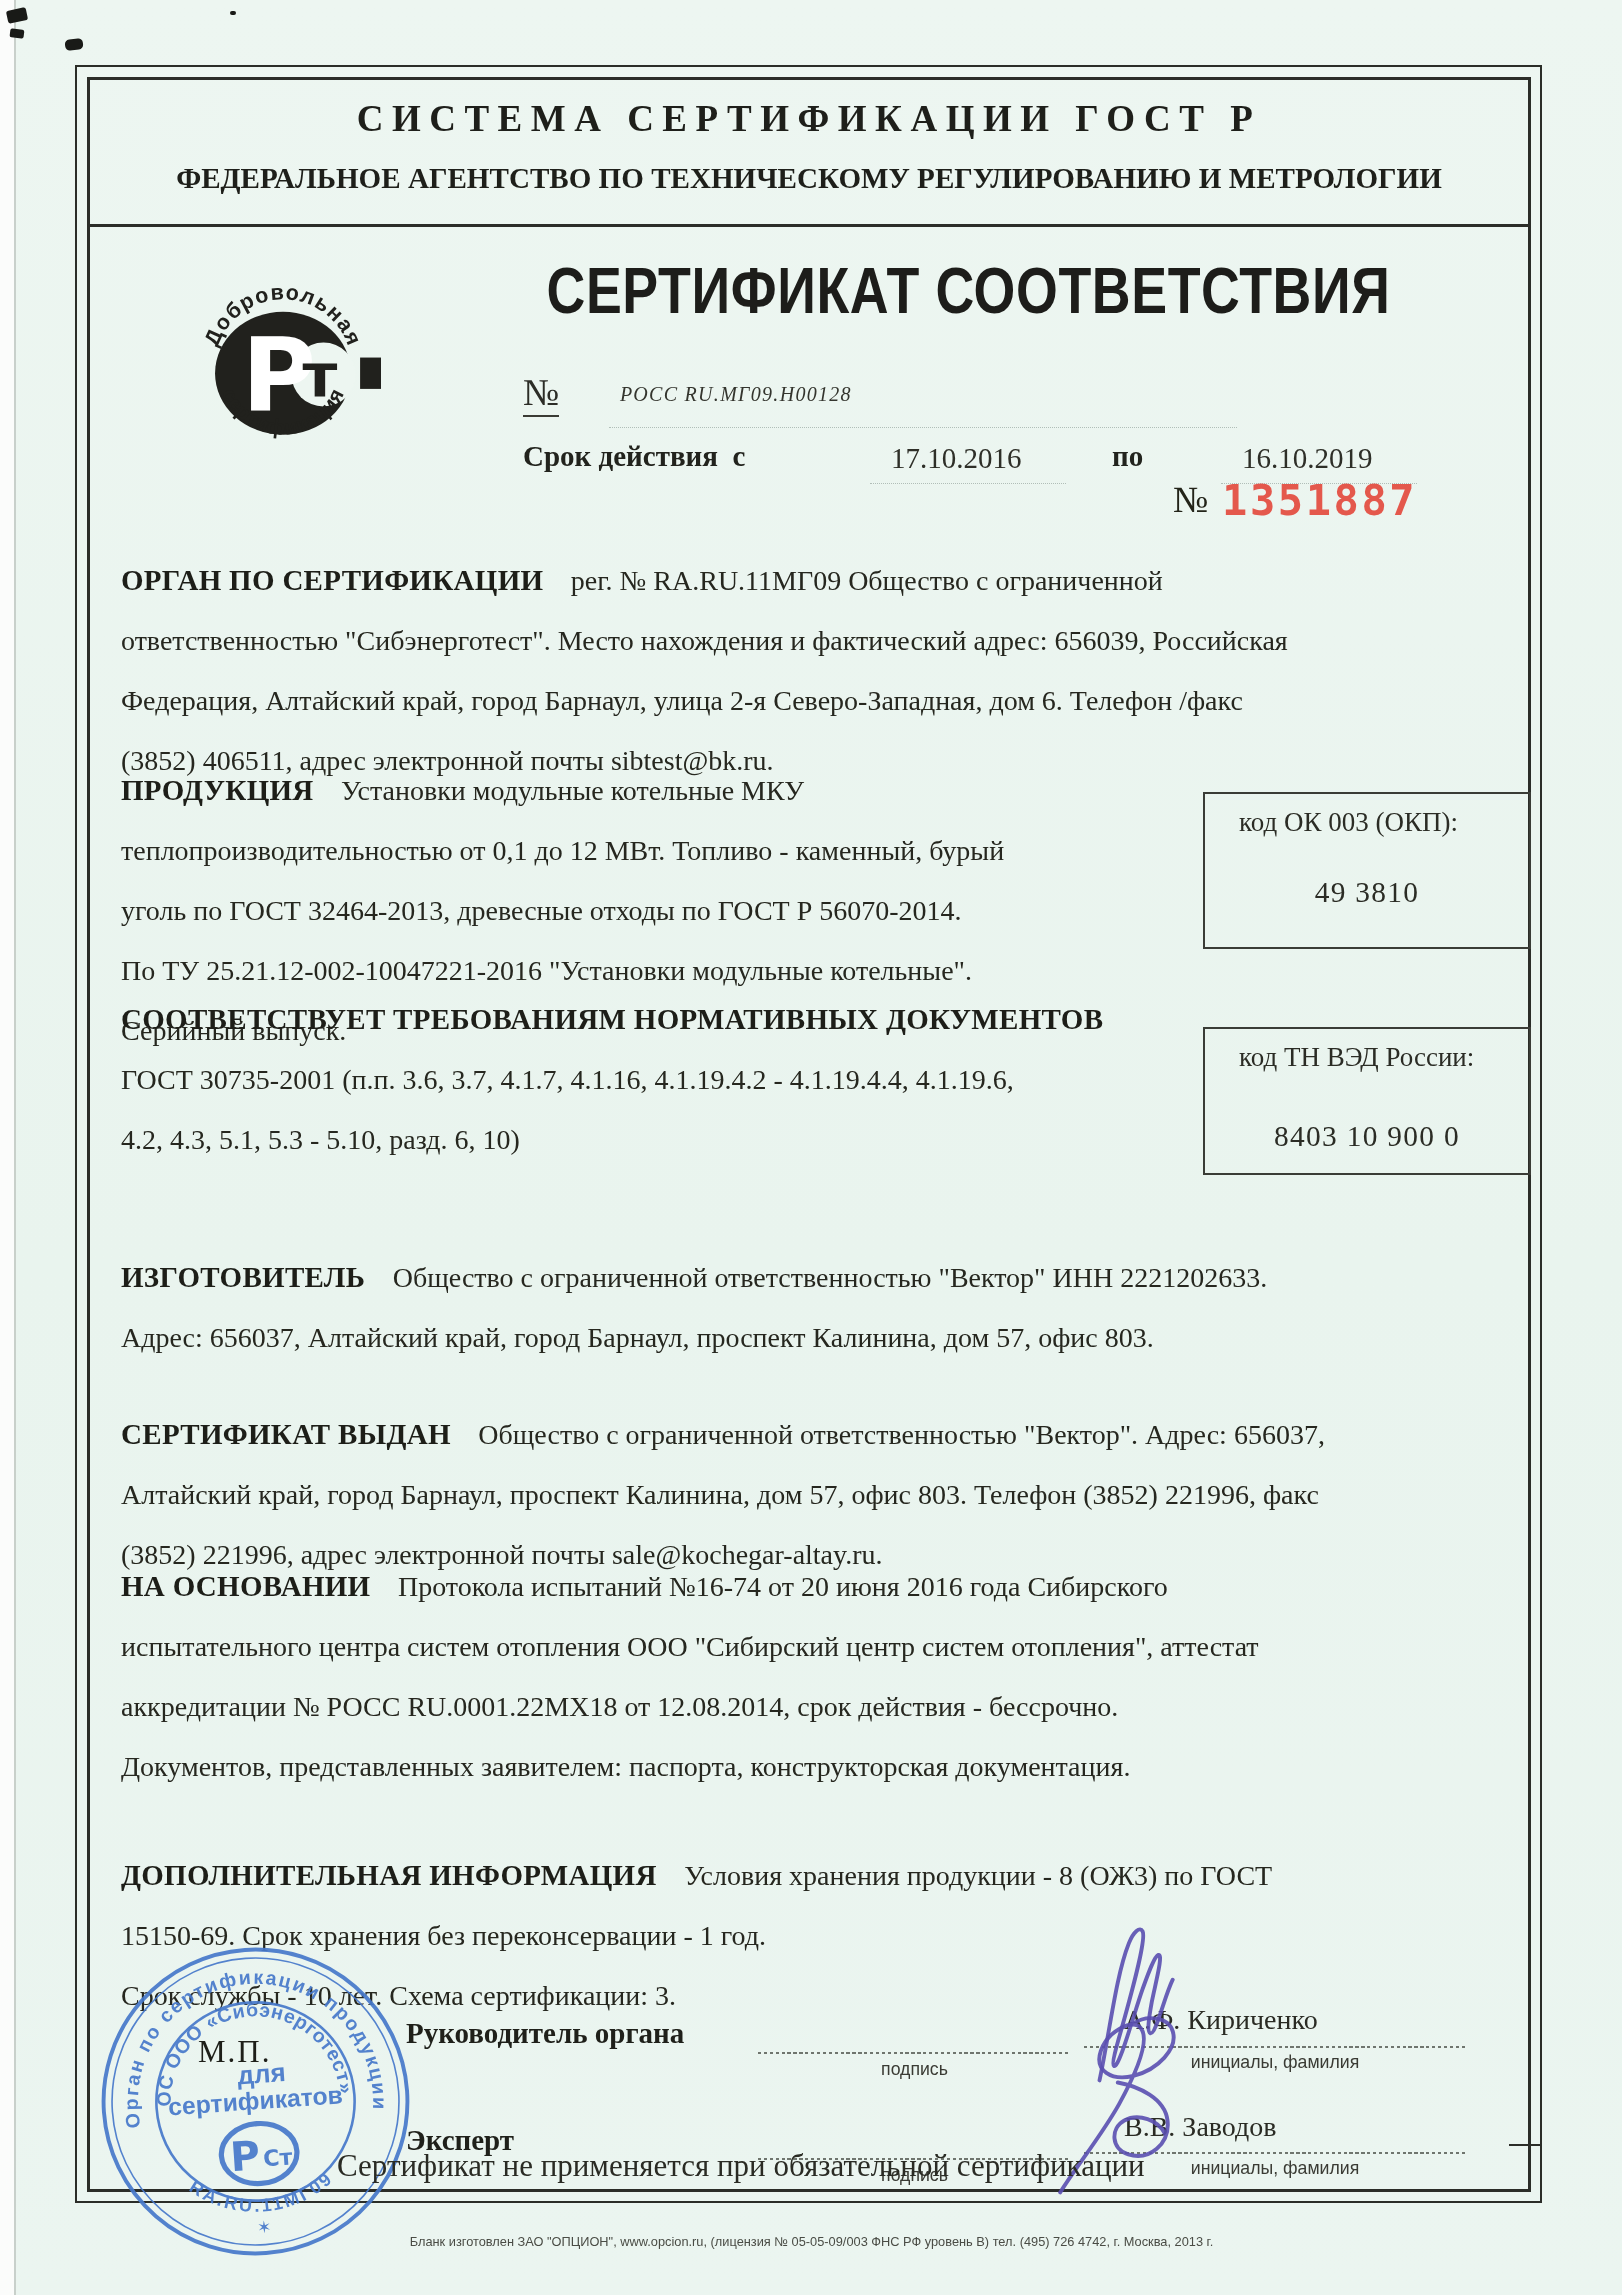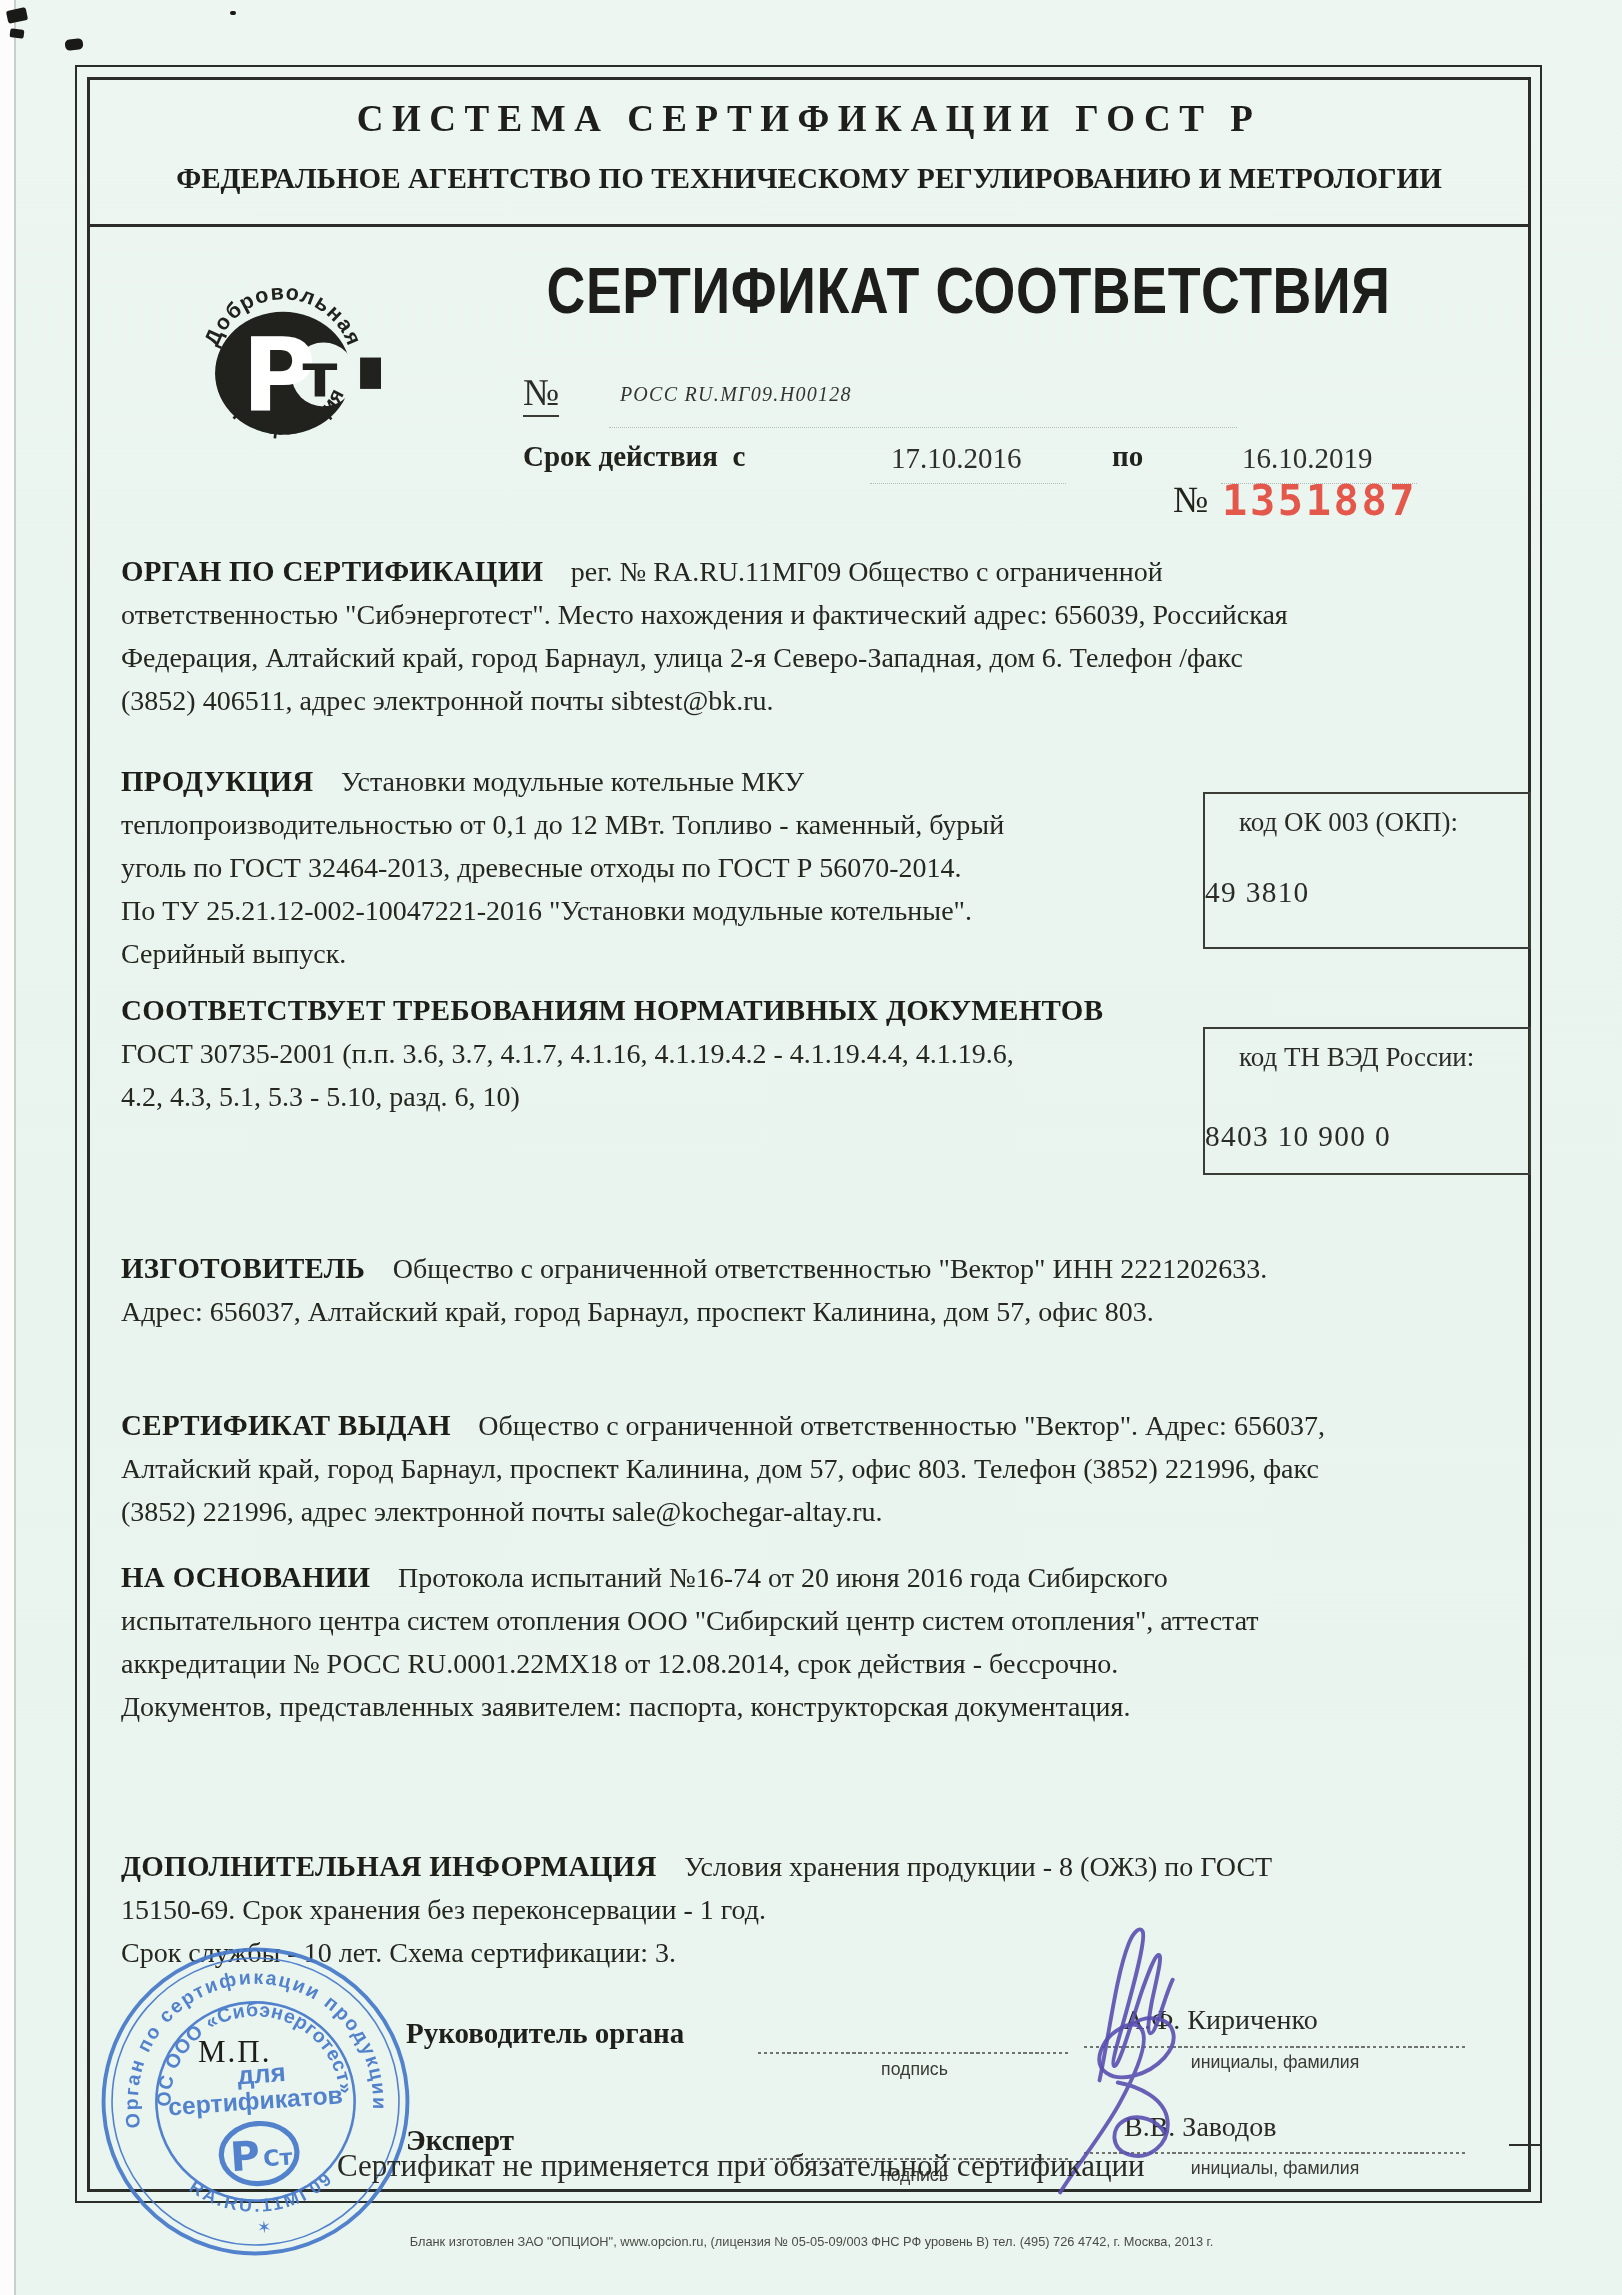--- a/index.html
+++ b/index.html
@@ -34,27 +34,27 @@
   .date-from { position:absolute; left:891px; top:442px; font-size:29px; color:#2e2f28; }
   .to-label  { position:absolute; left:1112px; top:440px; font-size:29px; font-weight:bold; color:#22231d; }
   .date-to   { position:absolute; left:1242px; top:442px; font-size:29px; color:#2e2f28; }
   .date-line1 { position:absolute; left:870px; top:483px; width:196px; border-bottom:1.3px dotted rgba(70,90,80,.35); }
   .date-line2 { position:absolute; left:1221px; top:483px; width:196px; border-bottom:1.3px dotted rgba(70,90,80,.35); }
 
   .blank-no-label { position:absolute; left:1173px; top:478px; font-size:37px; color:#232419; }
   .blank-number  { position:absolute; left:1222px; top:476px; font-family:"DejaVu Sans Mono", monospace;
                    font-size:42px; font-weight:bold; letter-spacing:2.6px; color:#e4584c; }
 
-  .sect { position:absolute; left:121px; font-size:28px; line-height:43px; color:#26271f; }
+  .sect { position:absolute; left:121px; font-size:28px; line-height:60px; color:#26271f; }
   .sect .h { font-weight:bold; font-size:29px; color:#1d1e18; margin-right:27.5px; letter-spacing:0.3px; }
   .sect .ln { white-space:nowrap; }
 
   .code-box { position:absolute; left:1203px; width:328px; border:2px solid #3a3c36; background:transparent; }
   .code-box .lbl { font-size:27px; padding:13px 0 0 34px; color:#2b2c25; }
-  .code-box .val { font-size:29.4px; text-align:left; color:#2b2c25; letter-spacing:1.3px; }
+  .code-box .val { font-size:29.4px; text-align:center; color:#2b2c25; letter-spacing:1.3px; }
   .box-okp   { top:792px; height:157px; }
   .box-okp .val { margin-top:38px; }
   .box-tnved { top:1027px; height:148px; }
   .box-tnved .val { margin-top:47px; }
 
   .sig-role { position:absolute; font-size:29px; font-weight:bold; color:#1f201a; }
   .sig-line { position:absolute; height:2px;
               background:repeating-linear-gradient(90deg,#6f756e 0 3.3px, transparent 3.3px 5.9px); }
   .sig-cap  { position:absolute; font-size:17.7px; color:#3a3b34; font-family:"Liberation Sans", sans-serif; }
   .sig-name { position:absolute; font-size:28px; color:#2a2b24; }

